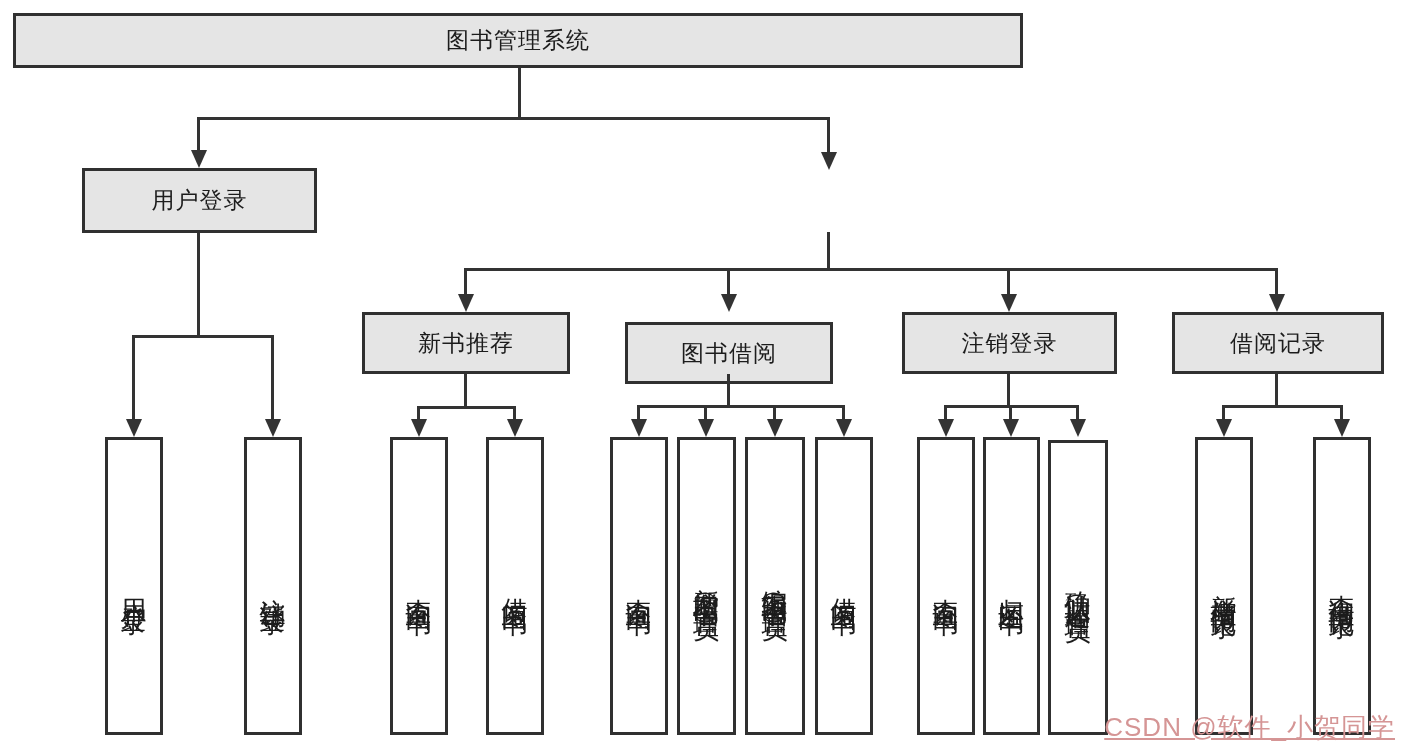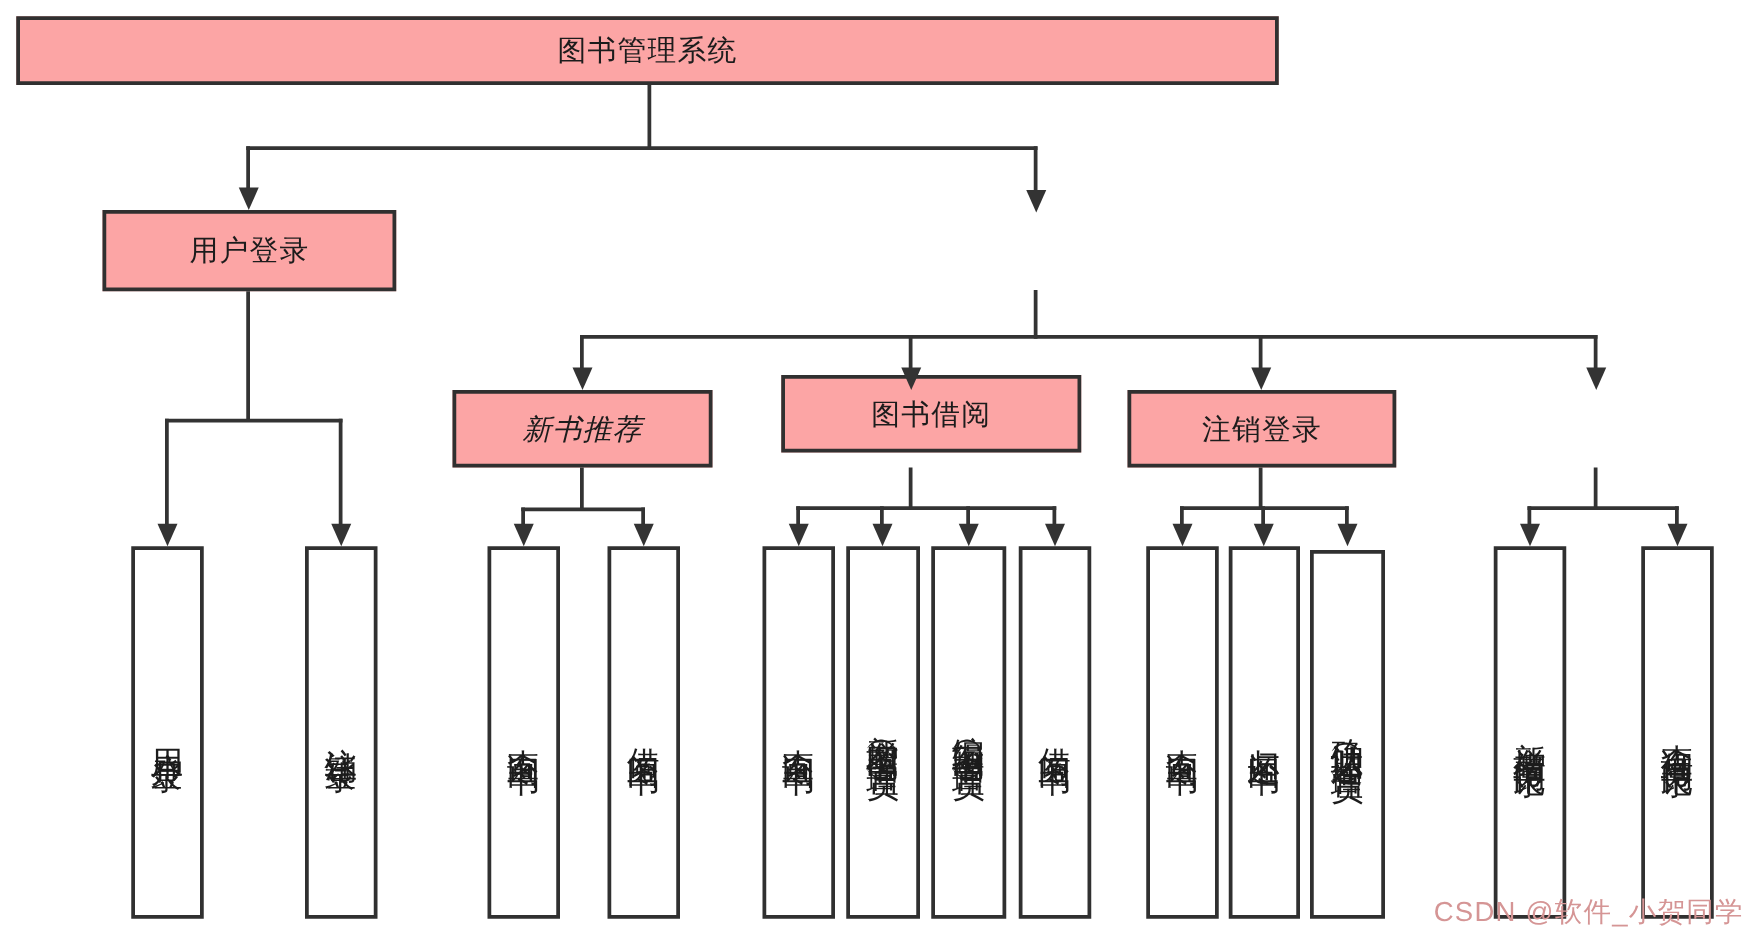--- a/index.html
+++ b/index.html
@@ -1,55 +1,56 @@
 <!DOCTYPE html>
 <html><head>
 <meta charset="utf-8">
 <style>
   html,body{margin:0;padding:0;background:#fff;}
   .stage{
     position:relative;width:1405px;height:747px;background:#fff;overflow:hidden;
     font-family:"Liberation Sans","DejaVu Sans",sans-serif;color:#1c1c1c;
   }
   .box{
-    position:absolute;background:#fca5a5;border:3px solid #303030;box-sizing:border-box;
+    position:absolute;background:#e5e5e5;border:3px solid #303030;box-sizing:border-box;
     display:flex;align-items:center;justify-content:center;
     font-size:23px;letter-spacing:1px;white-space:nowrap;
   }
   .leaf{
     position:absolute;background:#fff;border:3px solid #303030;box-sizing:border-box;
     top:437px;height:298px;
     display:flex;align-items:center;justify-content:center;
     writing-mode:vertical-rl;text-orientation:mixed;
     font-size:26px;letter-spacing:4px;line-height:1;
   }
   .vl{position:absolute;width:3px;background:#333;}
   .hl{position:absolute;height:3px;background:#333;}
   .arrow{
     position:absolute;width:0;height:0;
     border-left:8px solid transparent;border-right:8px solid transparent;
     border-top:18px solid #333;
   }
   .watermark{
     position:absolute;right:10px;bottom:2px;
-    font-size:22px;letter-spacing:1px;color:#d59595;white-space:nowrap;
+    font-size:26px;letter-spacing:1px;color:#d59595;white-space:nowrap;text-decoration:underline;
   }
 </style>
 </head>
 <body>
 
 <div class="stage">
 
   <div class="box" style="left:13px;top:13px;width:1010px;height:55px;">图书管理系统</div>
 
   <div class="box" style="left:82px;top:168px;width:235px;height:65px;">用户登录</div>
 
-  <div class="box" style="left:362px;top:312px;width:208px;height:62px;font-style:italic;">新书推荐</div>
-  <div class="box" style="left:625px;top:300px;width:240px;height:62px;">图书借阅</div>
+  <div class="box" style="left:362px;top:312px;width:208px;height:62px;">新书推荐</div>
+  <div class="box" style="left:625px;top:322px;width:208px;height:62px;">图书借阅</div>
   <div class="box" style="left:902px;top:312px;width:215px;height:62px;">注销登录</div>
+  <div class="box" style="left:1172px;top:312px;width:212px;height:62px;">借阅记录</div>
 
   <div class="leaf" style="left:105px;width:58px;">用户登录</div>
   <div class="leaf" style="left:244px;width:58px;">注销登录</div>
   <div class="leaf" style="left:390px;width:58px;">查询图书</div>
   <div class="leaf" style="left:486px;width:58px;">借阅图书</div>
   <div class="leaf" style="left:610px;width:58px;">查询图书</div>
   <div class="leaf" style="left:677px;width:59px;">新增图书（管理员）</div>
   <div class="leaf" style="left:745px;width:60px;">编辑图书（管理员）</div>
   <div class="leaf" style="left:815px;width:58px;">借阅图书</div>
   <div class="leaf" style="left:917px;width:58px;">查询图书</div>

